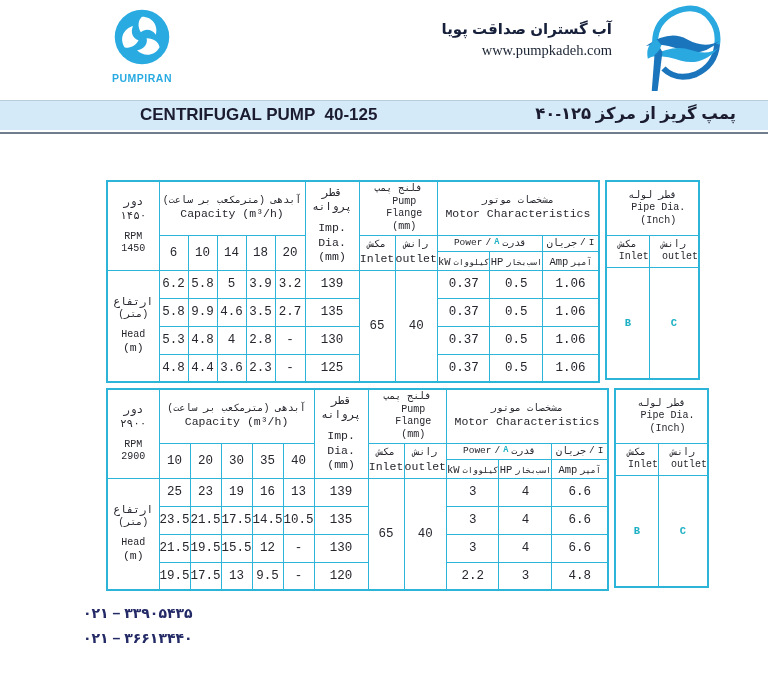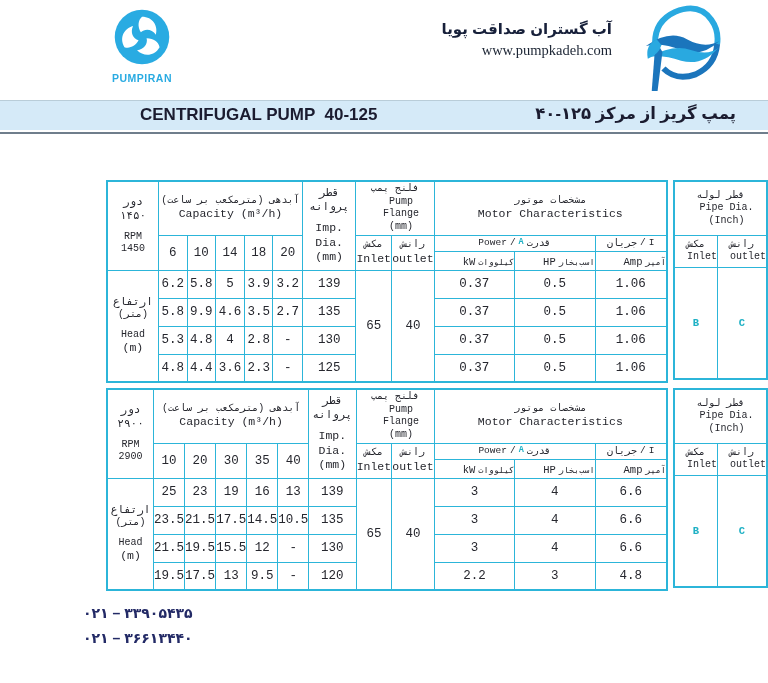--- a/index.html
+++ b/index.html
@@ -23,21 +23,21 @@
   .title-en { position:absolute; left:140px; top:105px; font-size:17px; font-weight:bold; color:#1b1c30; white-space:pre; }
   .title-fa { position:absolute; right:32px; top:104px; font-size:16.5px; font-weight:bold; color:#1b1c30; direction:rtl; }
   
   .tbl-wrap { position:absolute; left:106px; display:flex; gap:5px; align-items:flex-start; }
   .t1 { top:180px; } .t2 { top:388px; }
   table { border-collapse:collapse; table-layout:fixed; background:#fff; }
   table.spec, table.pipe { border:2.5px solid #2cb5d9;font-family:Liberation Mono, monospace; }
   td { border:1.5px solid #2cb5d9; text-align:center; vertical-align:middle; padding:0; overflow:hidden; }
   tr.hg  > td { height:54px; }
   tr.hs1 > td { height:16px; }
-  tr.hs2 > td { height:16px;padding-left:28px; }
+  tr.hs2 > td { height:16px; }
   tr.dr  > td { height:28px; font-size:12.5px; }
   .fa { direction:rtl; font-size:10px; }
   .fa-md { direction:rtl; font-size:11px; }
   .en-lg { font-size:10px; }
   .en-md { font-size:11.5px; }
   .en-sm { font-size:10px;padding-left:12px; }
   .stack { display:flex; flex-direction:column; justify-content:center; align-items:center; line-height:1.25; }
   .gap-top { margin-top:7px; }
   .capv { font-size:12.5px; }
   .pw-cell { font-size:9.5px; }

